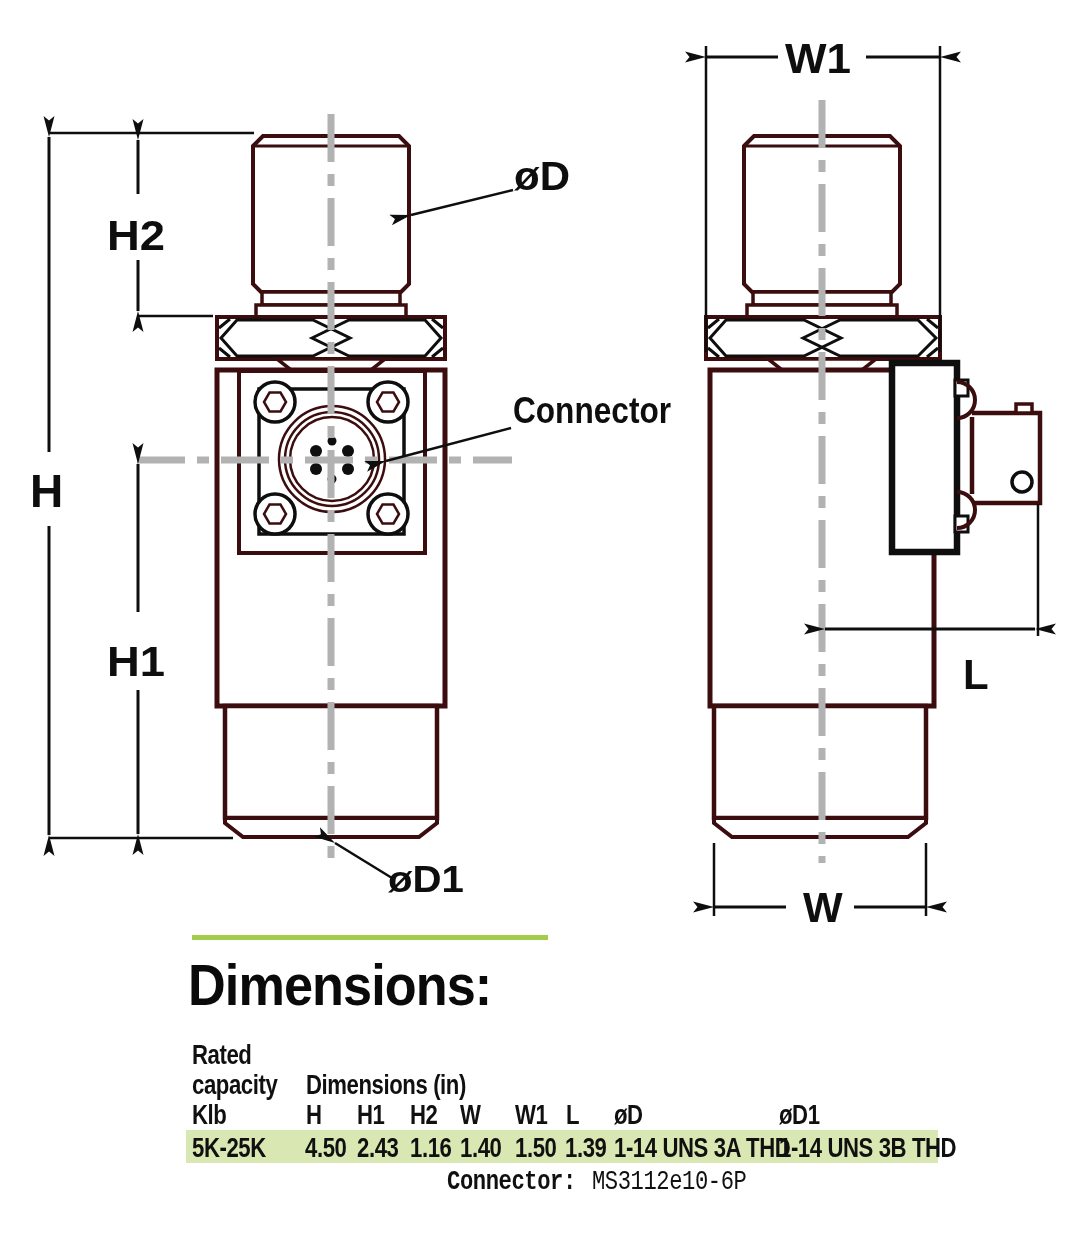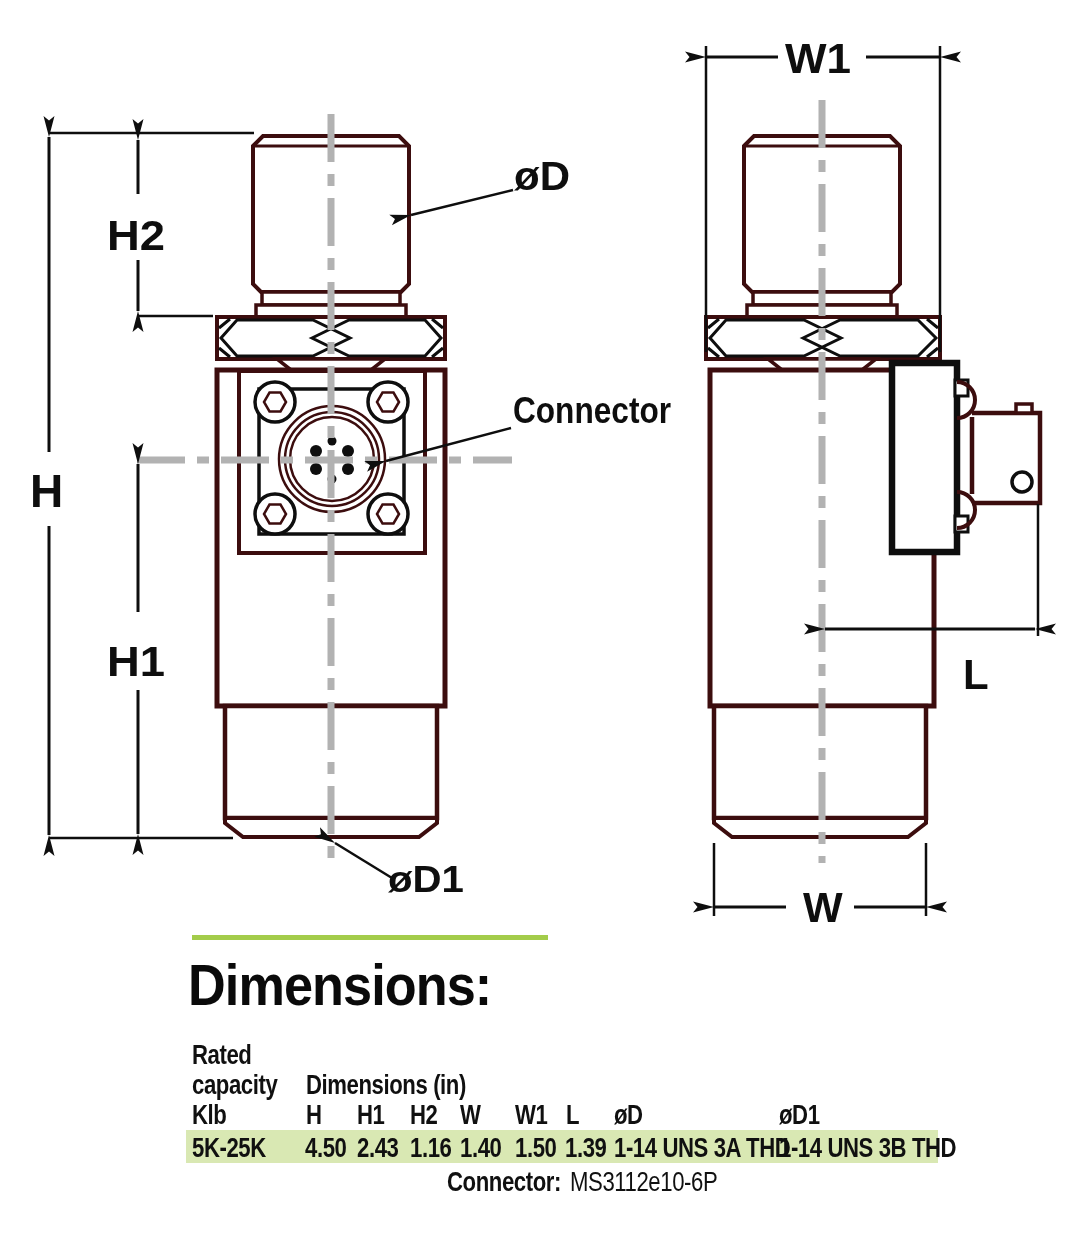--- a/index.html
+++ b/index.html
@@ -178,20 +178,20 @@
   <div class="abs tt cx" style="left:192px;top:1133px;">5K-25K</div>
   <div class="abs tt cx" style="left:305px;top:1133px;">4.50</div>
   <div class="abs tt cx" style="left:357px;top:1133px;">2.43</div>
   <div class="abs tt cx" style="left:410px;top:1133px;">1.16</div>
   <div class="abs tt cx" style="left:460px;top:1133px;">1.40</div>
   <div class="abs tt cx" style="left:515px;top:1133px;">1.50</div>
   <div class="abs tt cx" style="left:565px;top:1133px;">1.39</div>
   <div class="abs tt cx" style="left:614px;top:1133px;">1-14 UNS 3A THD</div>
   <div class="abs tt cx" style="left:779px;top:1133px;">1-14 UNS 3B THD</div>
 
-  <div class="abs" style="left:447px;top:1167px;">
+  <div class="abs" style="left:447px;top:1167px;font-family:Liberation Mono, monospace;">
     <span class="tt cx" style="transform-origin:0 0;">
       <span style="font-weight:bold;">Connector:</span>
       <span style="font-weight:normal;margin-left:4px;">MS3112e10-6P</span>
     </span>
   </div>
 
 </div>
 
 </body></html>

